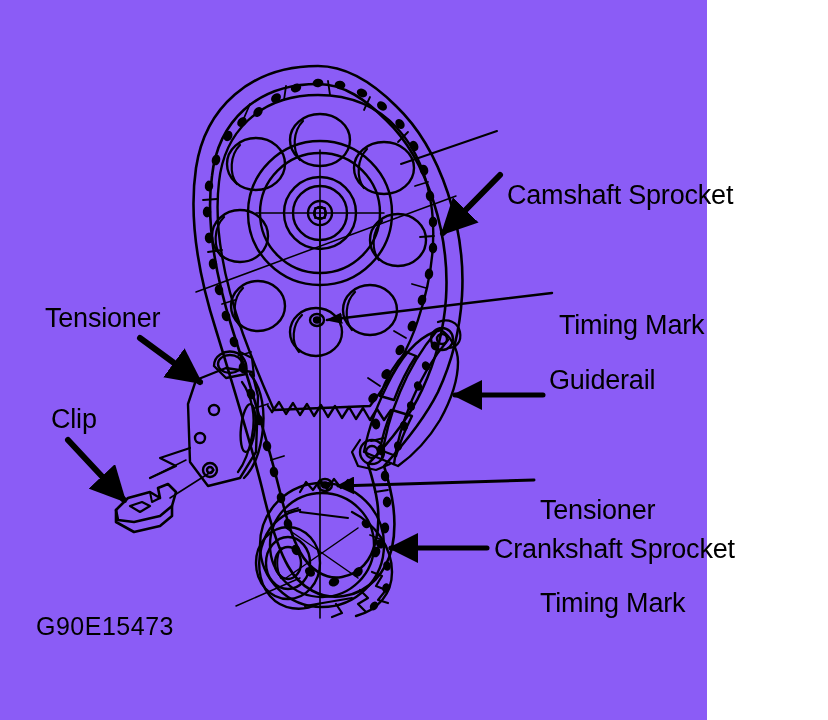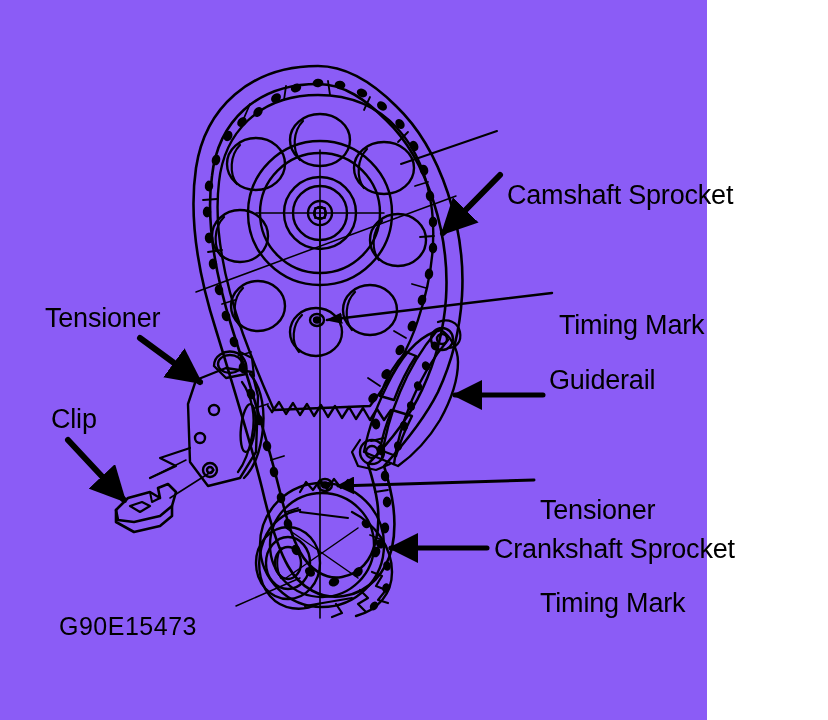--- a/index.html
+++ b/index.html
@@ -32,21 +32,20 @@
   }
   .lbl.two-line{line-height:31px;}
   .figid{
     position:absolute;
     left:36px;top:612px;
     font-family:"Liberation Sans", sans-serif;
     font-size:25px;
     letter-spacing:0.5px;
     color:#000000;
     white-space:pre;
-    margin-left:23px;
   }
   .lbl-camshaft-sprocket{left:507px;top:180px;}
   .lbl-camshaft-timing{left:559px;top:248px;}
   .lbl-guiderail{left:549px;top:365px;}
   .lbl-crankshaft-timing{left:540px;top:433px;}
   .lbl-crankshaft-sprocket{left:494px;top:534px;}
   .lbl-tensioner{left:45px;top:303px;}
   .lbl-clip{left:51px;top:404px;}
 </style>
 </head>

